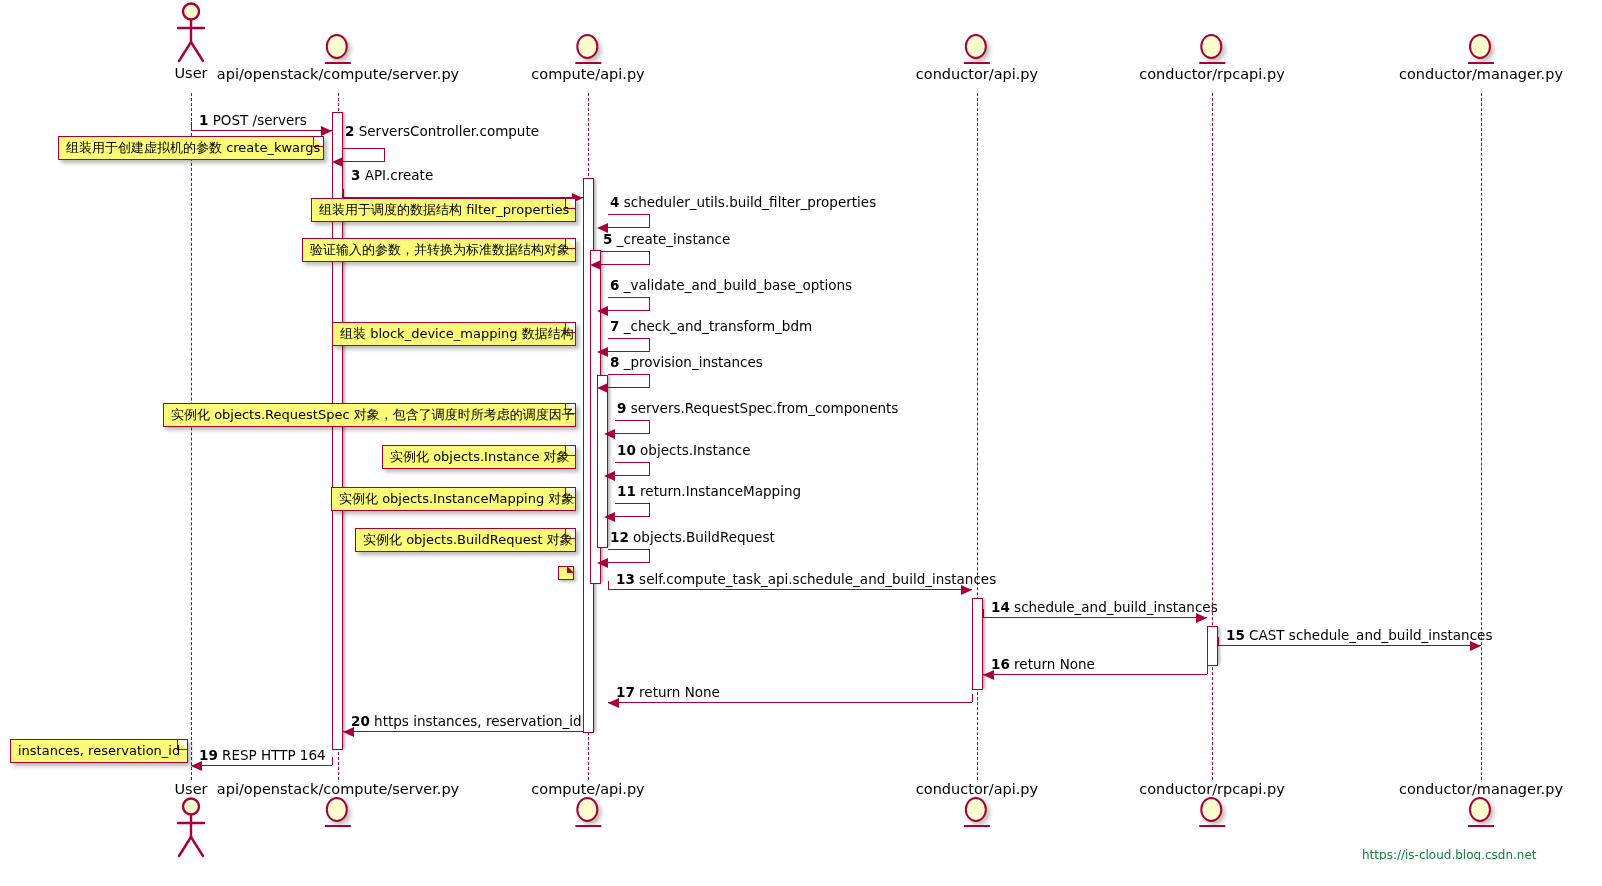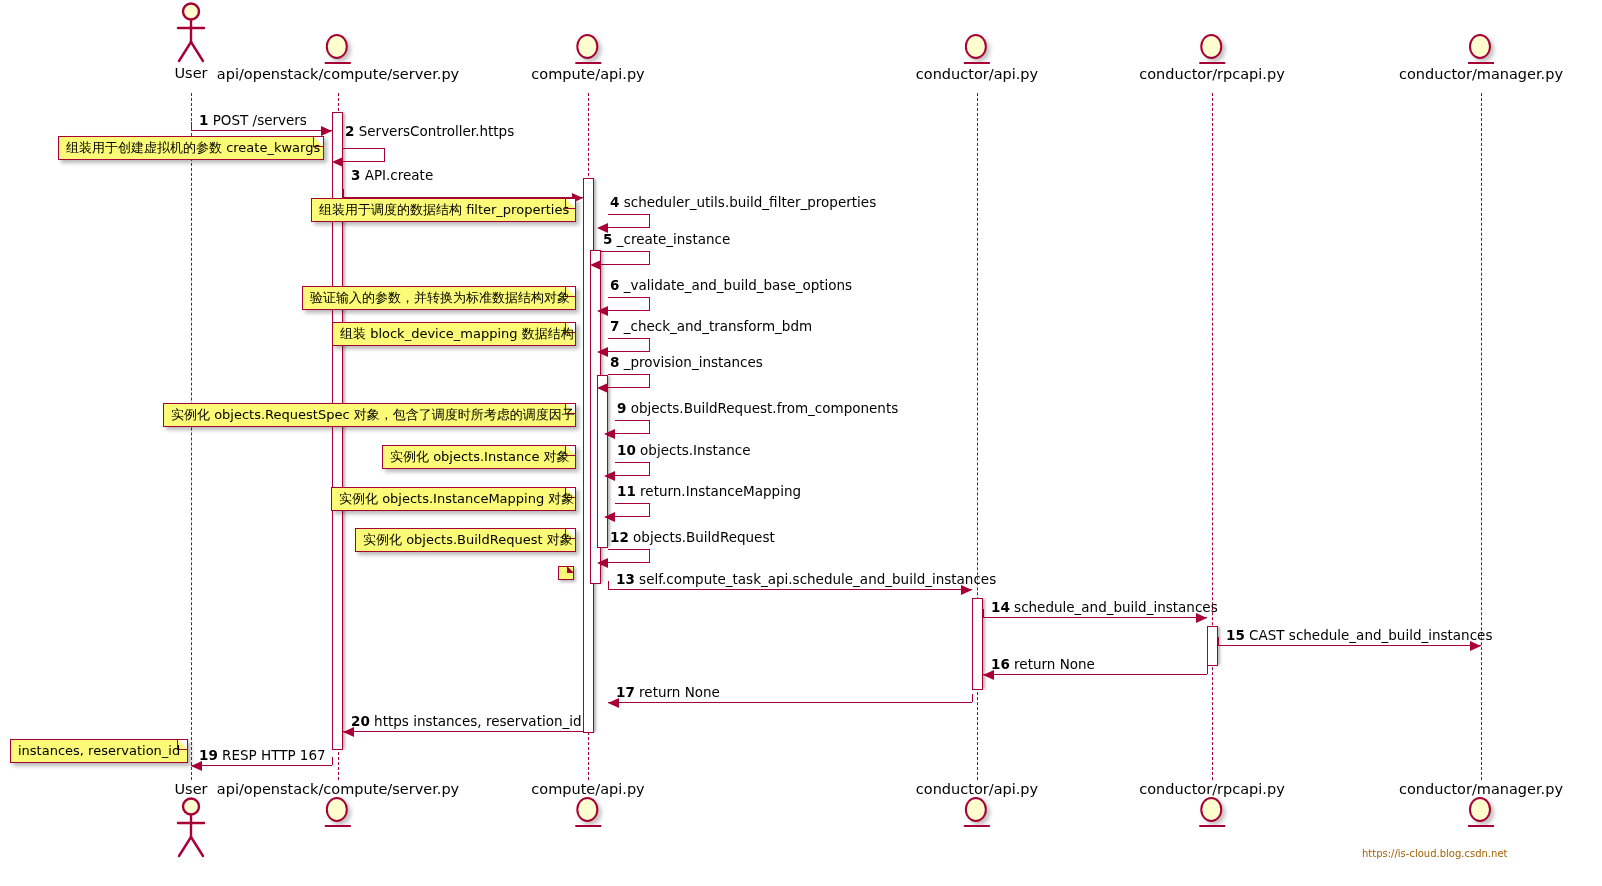--- a/index.html
+++ b/index.html
@@ -49,21 +49,21 @@
               border-left:9px solid #FBFB77;border-top:9px solid #ffffff;}
   .note:before{content:"";position:absolute;right:-1px;top:-1px;width:0;height:0;
                border-left:11px solid #A80036;border-top:11px solid transparent;}
   .note>span{position:relative;z-index:2;}
 
   .mininote{position:absolute;width:16px;height:14px;background:#FBFB77;border:1.1px solid #A80036;
             box-sizing:border-box;box-shadow:2px 2px 3px rgba(0,0,0,0.28);}
   .mininote:after{content:"";position:absolute;right:-1px;top:-1px;width:0;height:0;
                   border-left:7px solid #A80036;border-top:7px solid transparent;}
 
-  .watermark{position:absolute;font-size:10px;color:#a16207;white-space:nowrap;}
+  .watermark{position:absolute;font-size:12px;color:#15803d;white-space:nowrap;}
 </style>
 </head>
 <body>
 
 <div id="canvas">
 
   <div id="top-participants">
       <div class="participant" style="left: 191px; top: 2px;">
         <div class="actor-head">
 <svg width="42" height="62" viewBox="0 0 42 62">
@@ -128,21 +128,21 @@
       <div class="activation" style="left: 590px; top: 250px; width: 11px; height: 334px;"></div>
       <div class="activation" style="left: 597px; top: 375px; width: 11px; height: 173px;"></div>
       <div class="activation" style="left: 972px; top: 598px; width: 11px; height: 92px;"></div>
       <div class="activation" style="left: 1207px; top: 626px; width: 11px; height: 40px;"></div>
     </div>
   <div id="arrows">
       <div class="arrow" style="left: 191px; top: 130px; width: 141px;"></div>
       <div style="position: absolute; left: 191px; top: 122px; width: 0px; height: 8px; border-left: 1.6px solid rgb(168, 0, 54);"></div>
       <div class="ahead right" style="left: 321px; top: 126px;"></div>
       <div class="msg" style="left: 199px; top: 113px;"><span class="num">1</span> <span>POST /servers</span></div>
-      <div class="msg" style="left: 345px; top: 124px;"><span class="num">2</span> <span>ServersController.https</span></div>
+      <div class="msg" style="left: 345px; top: 124px;"><span class="num">2</span> <span>ServersController.compute</span></div>
       <div class="selfcall" style="left: 343px; top: 148px; width: 42px; height: 14px;"></div>
       <div class="ahead left" style="left: 332px; top: 157px;"></div>
       <div class="arrow" style="left: 343px; top: 197px; width: 240px;"></div>
       <div style="position: absolute; left: 343px; top: 189px; width: 0px; height: 8px; border-left: 1.6px solid rgb(168, 0, 54);"></div>
       <div class="ahead right" style="left: 572px; top: 193px;"></div>
       <div class="msg" style="left: 351px; top: 168px;"><span class="num">3</span> <span>API.create</span></div>
       <div class="msg" style="left: 610px; top: 195px;"><span class="num">4</span> <span>scheduler_utils.build_filter_properties</span></div>
       <div class="selfcall" style="left: 608px; top: 214px; width: 42px; height: 14px;"></div>
       <div class="ahead left" style="left: 597px; top: 223px;"></div>
       <div class="msg" style="left: 603px; top: 232px;"><span class="num">5</span> <span>_create_instance</span></div>
@@ -150,21 +150,21 @@
       <div class="ahead left" style="left: 590px; top: 260px;"></div>
       <div class="msg" style="left: 610px; top: 278px;"><span class="num">6</span> <span>_validate_and_build_base_options</span></div>
       <div class="selfcall" style="left: 608px; top: 297px; width: 42px; height: 14px;"></div>
       <div class="ahead left" style="left: 597px; top: 306px;"></div>
       <div class="msg" style="left: 610px; top: 319px;"><span class="num">7</span> <span>_check_and_transform_bdm</span></div>
       <div class="selfcall" style="left: 608px; top: 338px; width: 42px; height: 14px;"></div>
       <div class="ahead left" style="left: 597px; top: 347px;"></div>
       <div class="msg" style="left: 610px; top: 355px;"><span class="num">8</span> <span>_provision_instances</span></div>
       <div class="selfcall" style="left: 608px; top: 374px; width: 42px; height: 14px;"></div>
       <div class="ahead left" style="left: 597px; top: 383px;"></div>
-      <div class="msg" style="left: 617px; top: 401px;"><span class="num">9</span> <span>objects.BuildRequest.from_components</span></div>
+      <div class="msg" style="left: 617px; top: 401px;"><span class="num">9</span> <span>servers.RequestSpec.from_components</span></div>
       <div class="selfcall" style="left: 615px; top: 420px; width: 35px; height: 14px;"></div>
       <div class="ahead left" style="left: 604px; top: 429px;"></div>
       <div class="msg" style="left: 617px; top: 443px;"><span class="num">10</span> <span>objects.Instance</span></div>
       <div class="selfcall" style="left: 615px; top: 462px; width: 35px; height: 14px;"></div>
       <div class="ahead left" style="left: 604px; top: 471px;"></div>
       <div class="msg" style="left: 617px; top: 484px;"><span class="num">11</span> <span>return.InstanceMapping</span></div>
       <div class="selfcall" style="left: 615px; top: 503px; width: 35px; height: 14px;"></div>
       <div class="ahead left" style="left: 604px; top: 512px;"></div>
       <div class="msg" style="left: 610px; top: 530px;"><span class="num">12</span> <span>objects.BuildRequest</span></div>
       <div class="selfcall" style="left: 608px; top: 549px; width: 42px; height: 14px;"></div>
@@ -189,26 +189,26 @@
       <div style="position: absolute; left: 972px; top: 694px; width: 0px; height: 8px; border-left: 1.6px solid rgb(168, 0, 54);"></div>
       <div class="ahead left" style="left: 608px; top: 698px;"></div>
       <div class="msg" style="left: 616px; top: 685px;"><span class="num">17</span> <span>return None</span></div>
       <div class="arrow" style="left: 343px; top: 731px; width: 240px;"></div>
       <div style="position: absolute; left: 583px; top: 723px; width: 0px; height: 8px; border-left: 1.6px solid rgb(168, 0, 54);"></div>
       <div class="ahead left" style="left: 343px; top: 727px;"></div>
       <div class="msg" style="left: 351px; top: 714px;"><span class="num">20</span> <span>https instances, reservation_id</span></div>
       <div class="arrow" style="left: 191px; top: 765px; width: 141px;"></div>
       <div style="position: absolute; left: 332px; top: 757px; width: 0px; height: 8px; border-left: 1.6px solid rgb(168, 0, 54);"></div>
       <div class="ahead left" style="left: 191px; top: 761px;"></div>
-      <div class="msg" style="left: 199px; top: 748px;"><span class="num">19</span> <span>RESP HTTP 167</span></div>
+      <div class="msg" style="left: 199px; top: 748px;"><span class="num">19</span> <span>RESP HTTP 164</span></div>
     </div>
   <div id="notes">
       <div class="note" style="left: 58px; top: 128px; width: 266px; margin-top: 8px;"><span>组装用于创建虚拟机的参数 create_kwargs</span></div>
       <div class="note" style="left: 311px; top: 198px; width: 265px;"><span>组装用于调度的数据结构 filter_properties</span></div>
-      <div class="note" style="left: 302px; top: 238px; width: 274px; margin-top: 48px;"><span>验证输入的参数，并转换为标准数据结构对象</span></div>
+      <div class="note" style="left: 302px; top: 238px; width: 274px;"><span>验证输入的参数，并转换为标准数据结构对象</span></div>
       <div class="note" style="left: 332px; top: 322px; width: 244px;"><span>组装 block_device_mapping 数据结构</span></div>
       <div class="note" style="left: 163px; top: 403px; width: 413px;"><span>实例化 objects.RequestSpec 对象，包含了调度时所考虑的调度因子</span></div>
       <div class="note" style="left: 382px; top: 445px; width: 194px;"><span>实例化 objects.Instance 对象</span></div>
       <div class="note" style="left: 331px; top: 487px; width: 245px;"><span>实例化 objects.InstanceMapping 对象</span></div>
       <div class="note" style="left: 355px; top: 528px; width: 221px;"><span>实例化 objects.BuildRequest 对象</span></div>
       <div class="note" style="left: 10px; top: 739px; width: 178px;"><span>instances, reservation_id</span></div>
       <div class="mininote" style="left: 558px; top: 566px;"></div>
     </div>
   <div id="bot-participants">
       <div class="participant" style="left: 191px; top: 781px;">

